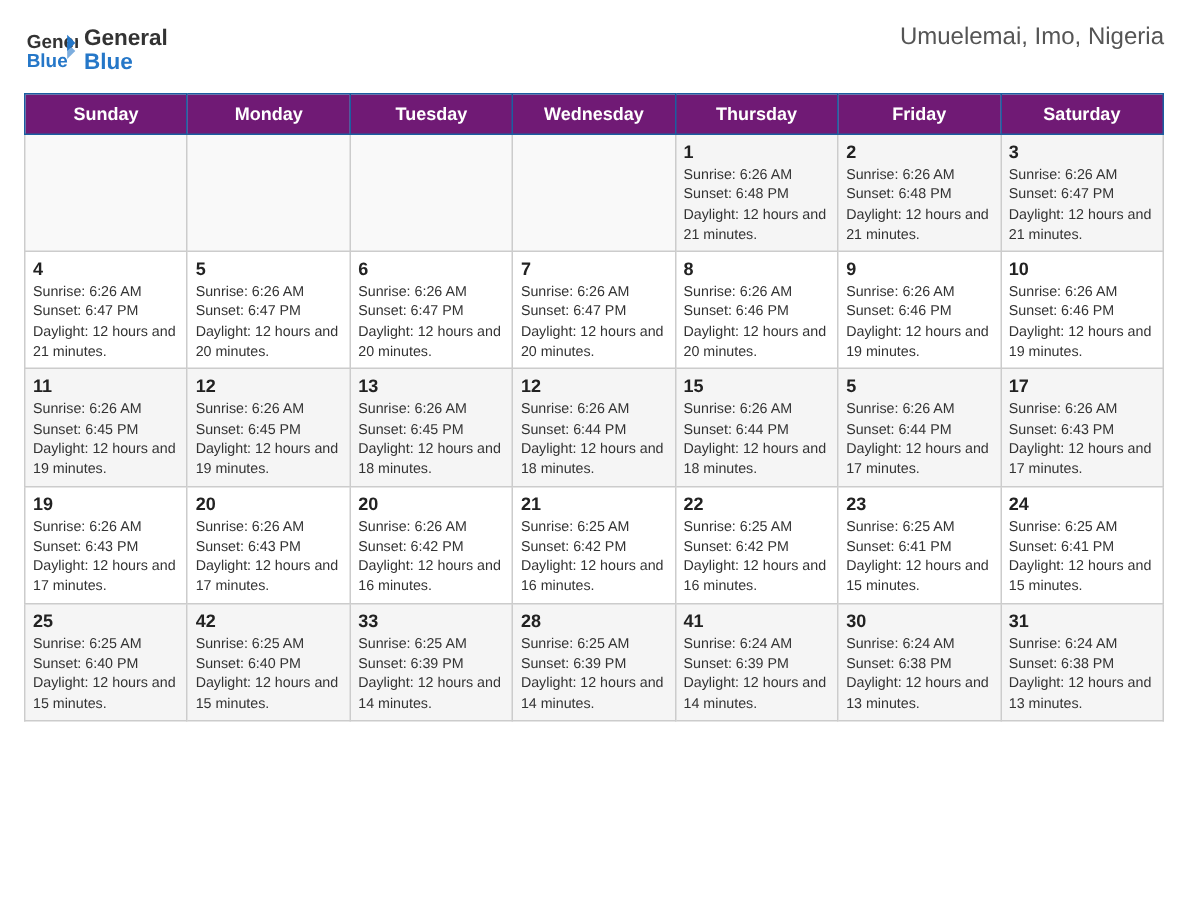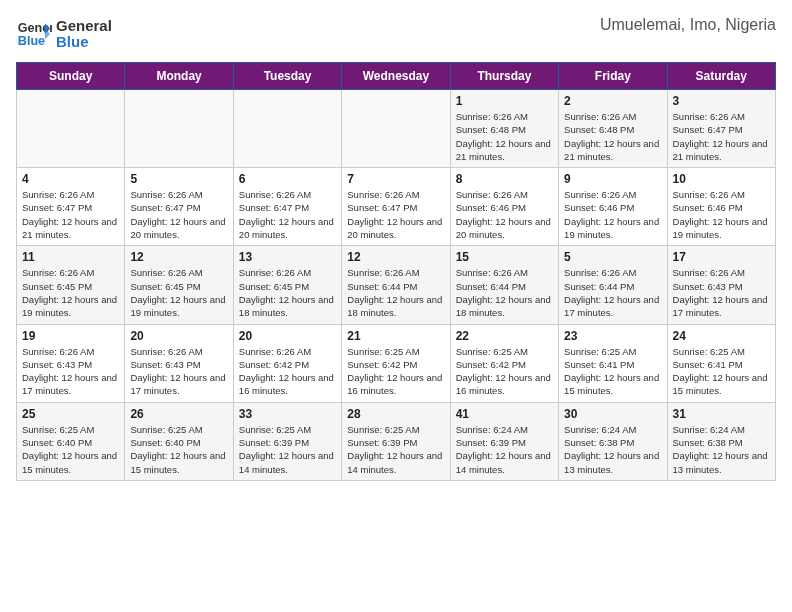--- a/index.html
+++ b/index.html
@@ -272,21 +272,21 @@
         </td>
       </tr>
       <tr>
         <td>
           <span class="day-num">25</span>
           <div class="day-info" style="white-space: pre-line;">Sunrise: 6:25 AM
 Sunset: 6:40 PM
 Daylight: 12 hours and 15 minutes.</div>
         </td>
         <td>
-          <span class="day-num">26</span>
+          <span class="day-num">42</span>
           <div class="day-info" style="white-space: pre-line;">Sunrise: 6:25 AM
 Sunset: 6:40 PM
 Daylight: 12 hours and 15 minutes.</div>
         </td>
         <td>
           <span class="day-num">33</span>
           <div class="day-info" style="white-space: pre-line;">Sunrise: 6:25 AM
 Sunset: 6:39 PM
 Daylight: 12 hours and 14 minutes.</div>
         </td>

